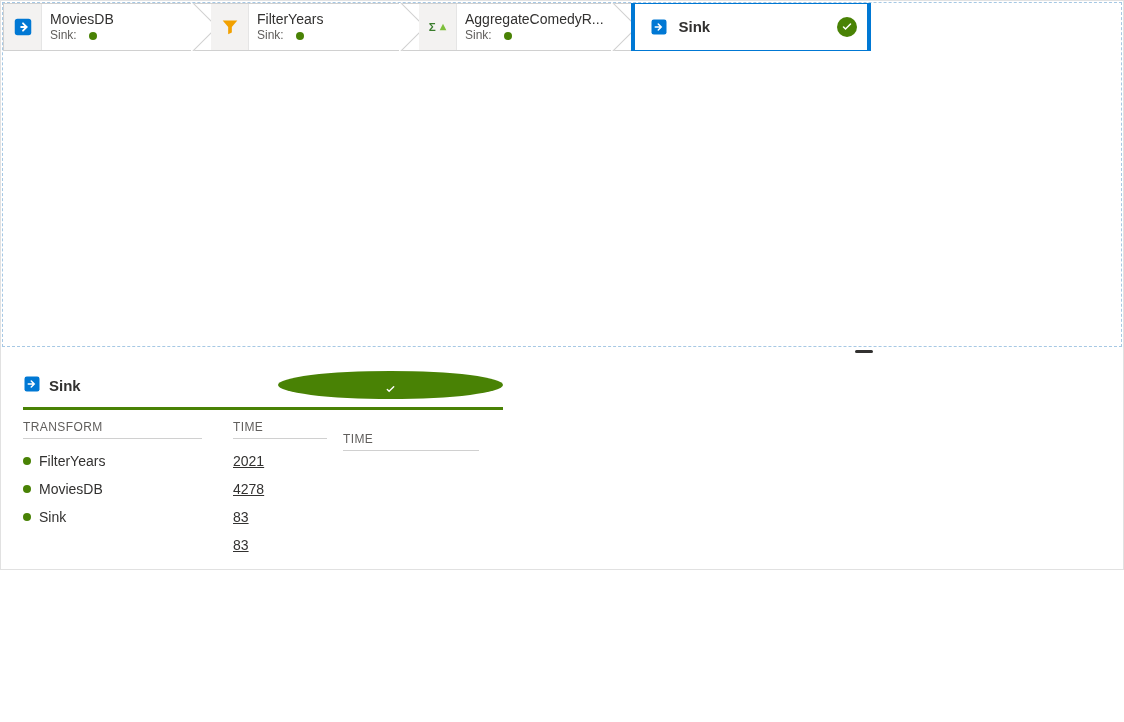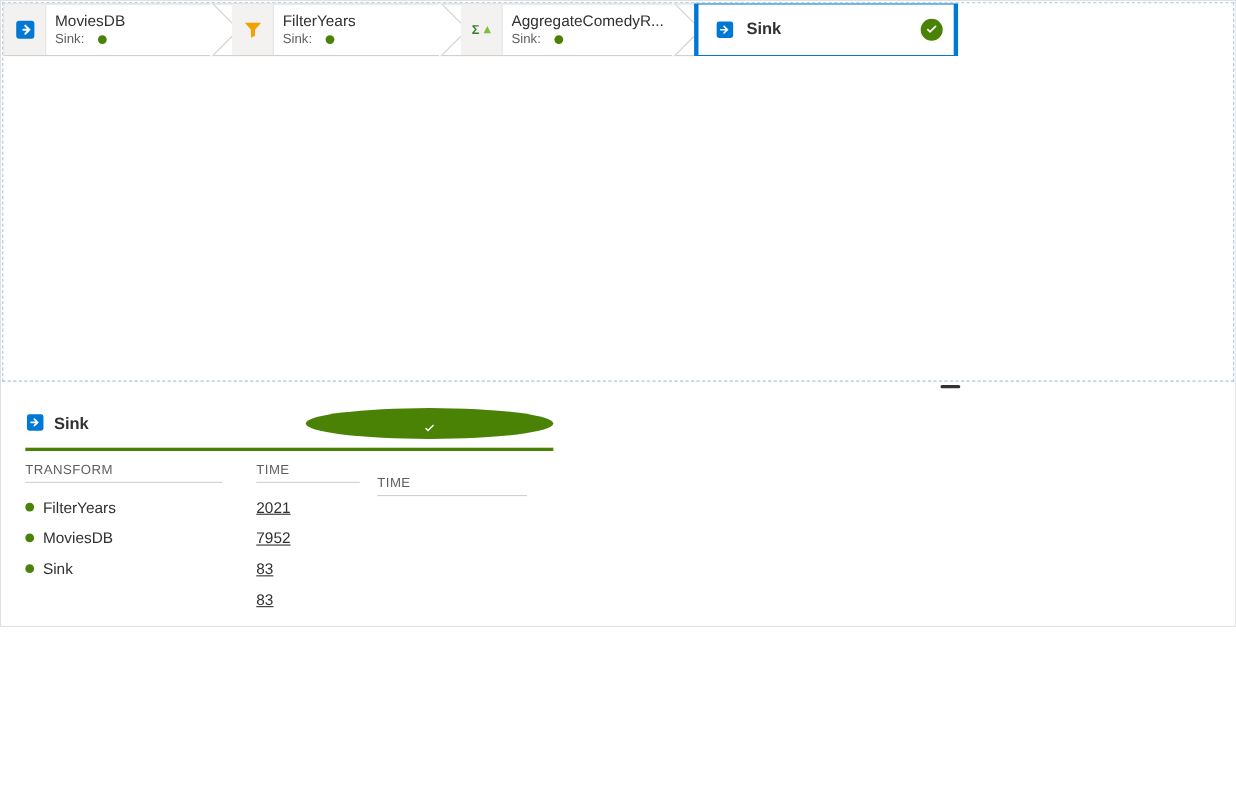--- a/index.html
+++ b/index.html
@@ -278,21 +278,21 @@
             <span>MoviesDB</span>
           </div>
         <div class="row">
             <span class="dot"></span>
             <span>Sink</span>
           </div>
       </div>
       <div class="col rows">
         <div class="col-head">TIME</div>
         <div class="row">2021</div>
-        <div class="row">7952</div>
+        <div class="row">4278</div>
         <div class="row">83</div>
         <div class="row">83</div>
       </div>
       <div class="col time">
         <div class="col-head">TIME</div>
       </div>
     </div>
   </div>
 
 </div>

